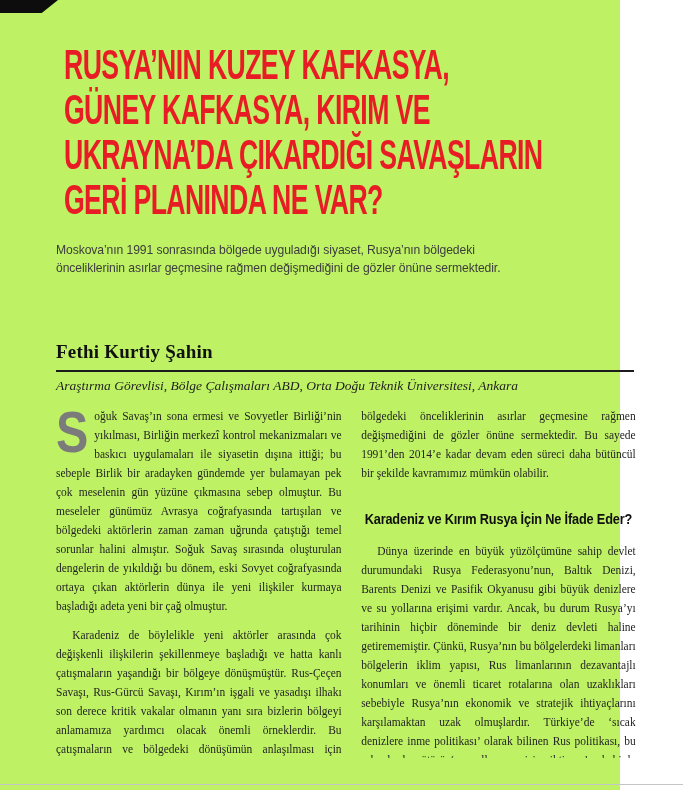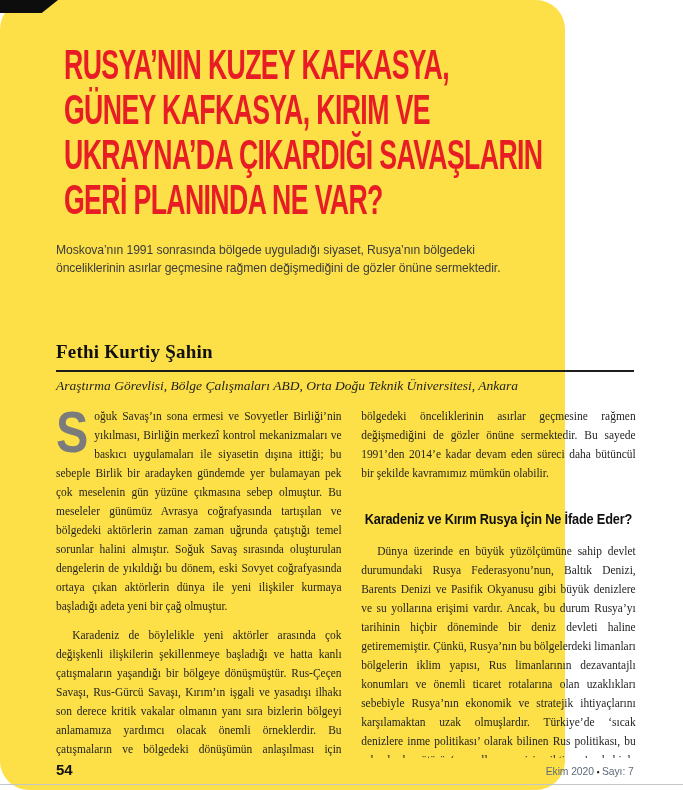--- a/index.html
+++ b/index.html
@@ -1,18 +1,18 @@
 <!DOCTYPE html>
 <html><head>
 <meta charset="utf-8">
 <style>
   html,body{margin:0;padding:0;}
   body{width:683px;height:790px;background:#ffffff;overflow:hidden;
        font-family:"Liberation Serif", serif;-webkit-font-smoothing:antialiased;}
-  .page{position:relative;width:565px;height:790px;background:#fde047;border-radius:29px;}
+  .page{position:relative;width:620px;height:790px;background:#bef264;}
 
   .corner-mark{position:absolute;left:0;top:0;width:58px;height:13px;background:#0d0d0d;
                clip-path:polygon(0 0,100% 0,72% 100%,0 100%);}
 
   .title{position:absolute;left:64px;top:13px;color:#e81c25;
          font-family:"Liberation Sans", sans-serif;font-weight:bold;
          font-size:43px;line-height:45px;letter-spacing:-1px;
          transform:scaleX(0.62);transform-origin:left top;white-space:nowrap;}
 
   .lede{position:absolute;left:56px;top:241px;width:522px;
@@ -81,20 +81,16 @@
       <p><span class="dropcap">S</span><span>oğuk Savaş’ın sona ermesi ve Sovyetler Birliği’nin yıkılması, Birliğin merkezî kontrol mekanizmaları ve baskıcı uygulamaları ile siyasetin dışına ittiği; bu sebeple Birlik bir aradayken gündemde yer bulamayan pek çok meselenin gün yüzüne çıkmasına sebep olmuştur. Bu meseleler günümüz Avrasya coğrafyasında tartışılan ve bölgedeki aktörlerin zaman zaman uğrunda çatıştığı temel sorunlar halini almıştır. Soğuk Savaş sırasında oluşturulan dengelerin de yıkıldığı bu dönem, eski Sovyet coğrafyasında ortaya çıkan aktörlerin dünya ile yeni ilişkiler kurmaya başladığı adeta yeni bir çağ olmuştur.</span></p>
       <p class="indent">Karadeniz de böylelikle yeni aktörler arasında çok değişkenli ilişkilerin şekillenmeye başladığı ve hatta kanlı çatışmaların yaşandığı bir bölgeye dönüşmüştür. Rus-Çeçen Savaşı, Rus-Gürcü Savaşı, Kırım’ın işgali ve yasadışı ilhakı son derece kritik vakalar olmanın yanı sıra bizlerin bölgeyi anlamamıza yardımcı olacak önemli örneklerdir. Bu çatışmaların ve bölgedeki dönüşümün anlaşılması için yaşanan olaylara daha yakından bakmak faydalı olacaktır. Bunun için, bölgedeki temel mücadele konularının tarihsel derinliğini hatırlamak da gereklidir. Zira, Moskova’nın 1991 sonrasında bölgede uyguladığı siyaset, Rusya’nın</p>
     </div>
     <div class="col-right">
       <p>bölgedeki önceliklerinin asırlar geçmesine rağmen değişmediğini de gözler önüne sermektedir. Bu sayede 1991’den 2014’e kadar devam eden süreci daha bütüncül bir şekilde kavramımız mümkün olabilir.</p>
       <h2 class="section-heading">Karadeniz ve Kırım Rusya İçin Ne İfade Eder?</h2>
       <p class="indent">Dünya üzerinde en büyük yüzölçümüne sahip devlet durumundaki Rusya Federasyonu’nun, Baltık Denizi, Barents Denizi ve Pasifik Okyanusu gibi büyük denizlere ve su yollarına erişimi vardır. Ancak, bu durum Rusya’yı tarihinin hiçbir döneminde bir deniz devleti haline getirememiştir. Çünkü, Rusya’nın bu bölgelerdeki limanları bölgelerin iklim yapısı, Rus limanlarının dezavantajlı konumları ve önemli ticaret rotalarına olan uzaklıkları sebebiyle Rusya’nın ekonomik ve stratejik ihtiyaçlarını karşılamaktan uzak olmuşlardır. Türkiye’de ‘sıcak denizlere inme politikası’ olarak bilinen Rus politikası, bu sebeplerden ötürü ‘su yollarına erişim ihtiyacı’ sebebiyle ortaya çıkmıştır. Rusya bu ihtiyacın çözümünü, kendisi için Akdeniz ve dünya ticaretine en yakın çıkış olarak gördüğü ve hemen güneyinde yer alan Karadeniz’de bulabi-</p>
     </div>
   </div>
 
-  <div class="footer-row">
-    <span class="page-number">54</span>
-    <span class="issue-info"><span>Ekim 2020</span><span class="sep">▪</span><span>Sayı: 7</span></span>
-  </div>
 
   <div class="bottom-rule"></div>
 
 </div>
 
 </body></html>

